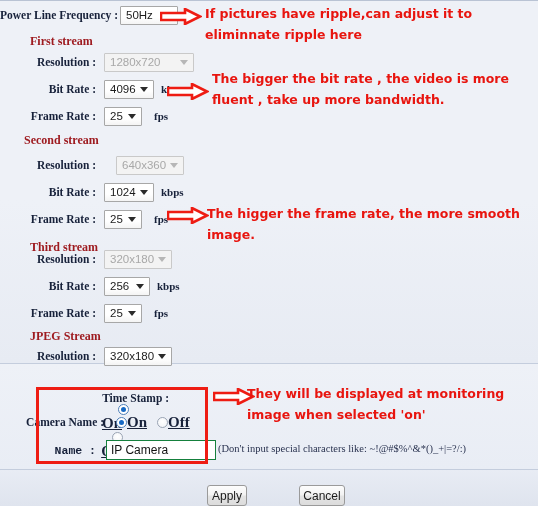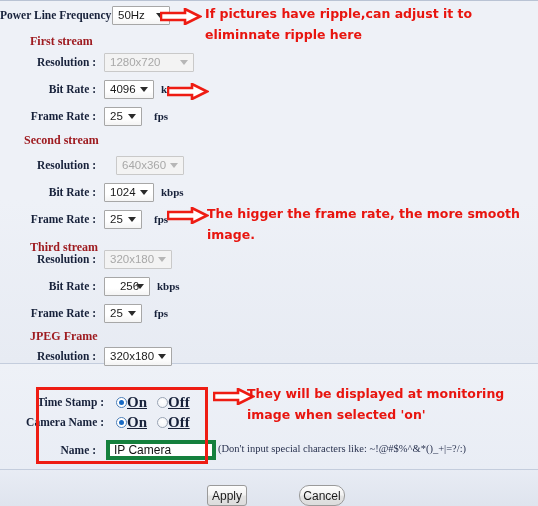--- a/index.html
+++ b/index.html
@@ -91,21 +91,21 @@
   }
   .rlabel{
     font-family:"Liberation Serif", serif;
     font-size:15px;font-weight:bold;color:#17213a;
     margin-left:0;margin-right:10px;text-decoration:underline;
   }
 
   
   .txt{
     box-sizing:border-box;height:20px;
-    border:4px solid #15803d;background:#ffffff;
+    border:1px solid #15803d;background:#ffffff;
     font-family:"Liberation Sans", sans-serif;
     font-size:12px;color:#111;
     padding:0 4px;outline:none;
   }
 
   .hint{
     position:absolute;
     font-family:"Liberation Serif", serif;
     font-size:10.5px;color:#2a3350;white-space:nowrap;
   }
@@ -140,21 +140,21 @@
 <body>
 
 <div class="page">
 
   <div class="panel-top"></div>
   <div class="panel-mid"></div>
   <div class="panel-bot"></div>
 
   <div class="row" style="left:0px;top:5px;width:200px;">
     <span class="lbl" style="width:96px;">Power Line Frequency :</span>
-    <div class="sel" style="left:0;margin-left:16px;width:58px;">
+    <div class="sel" style="left:0;margin-left:24px;width:58px;">
       <span>50Hz</span>
       <span class="caret"></span>
     </div>
   </div>
 
   <div class="section-title" style="left:30px;top:34px;">First stream</div>
 
   <div class="row" style="left:0px;top:52px;width:230px;">
     <span class="lbl" style="width:96px;">Resolution :</span>
     <div class="sel disabled" style="margin-left:8px;width:90px;">
@@ -214,88 +214,90 @@
   <div class="row" style="left:0px;top:249px;width:230px;">
     <span class="lbl" style="width:96px;">Resolution :</span>
     <div class="sel disabled" style="margin-left:8px;width:68px;">
       <span>320x180</span>
       <span class="caret"></span>
     </div>
   </div>
 
   <div class="row" style="left:0px;top:276px;width:230px;">
     <span class="lbl" style="width:96px;">Bit Rate :</span>
-    <div class="sel" style="margin-left:8px;width:46px;justify-content:center;">
+    <div class="sel" style="margin-left:8px;width:46px;">
       <span>256</span>
       <span class="caret"></span>
     </div>
     <span class="unit">kbps</span>
   </div>
 
   <div class="row" style="left:0px;top:303px;width:230px;">
     <span class="lbl" style="width:96px;">Frame Rate :</span>
     <div class="sel" style="margin-left:8px;width:38px;">
       <span>25</span>
       <span class="caret"></span>
     </div>
     <span class="unit" style="margin-left:12px;">fps</span>
   </div>
 
-  <div class="section-title" style="left:30px;top:329px;">JPEG Frame</div>
+  <div class="section-title" style="left:30px;top:329px;">JPEG Stream</div>
 
   <div class="row" style="left:0px;top:346px;width:230px;">
     <span class="lbl" style="width:96px;">Resolution :</span>
     <div class="sel" style="margin-left:8px;width:68px;">
       <span>320x180</span>
       <span class="caret"></span>
     </div>
   </div>
 
 
-  <div class="row" style="left:0px;top:392px;width:210px;">
+  <div class="row" style="left:12px;top:392px;width:210px;flex-direction:column;">
     <span class="lbl" style="width:104px;">Time Stamp :</span>
     <span class="radio on" style="margin-left:12px;"></span>
     <span class="rlabel">On</span>
     <span class="radio"></span>
     <span class="rlabel">Off</span>
   </div>
 
   <div class="row" style="left:0px;top:412px;width:210px;">
     <span class="lbl" style="width:104px;">Camera Name :</span>
     <span class="radio on" style="margin-left:12px;"></span>
     <span class="rlabel">On</span>
     <span class="radio"></span>
     <span class="rlabel">Off</span>
   </div>
 
   <div class="row" style="left:0px;top:440px;width:320px;">
-    <span class="lbl" style="width:96px;">Name :</span>
+    <span class="lbl" style="width:96px;font-family:Liberation Mono, monospace;">Name :</span>
     <input class="txt" type="text" style="margin-left: 10px; width: 110px;" value="IP Camera">
   </div>
 
   <div class="hint" style="left:218px;top:443px;">(Don't input special characters like: ~!@#$%^&amp;*()_+|=?/:)</div>
 
   <div class="redbox" style="left:36px;top:387px;width:172px;height:77px;"></div>
 
   <div class="btn" style="left:207px;top:485px;width:40px;">
     <span>Apply</span>
   </div>
-  <div class="btn" style="left:299px;top:485px;width:46px;border-radius:10px;">
+  <div class="btn" style="left:299px;top:485px;width:46px;">
     <span>Cancel</span>
   </div>
 
   <svg class="arrow" style="left:160px;top:8px;" width="42" height="17" viewBox="0 0 42 17">
     <path d="M1 5 H25 V1 L40 8.5 L25 16 V12 H1 Z" fill="#ffffff" stroke="#ee1c13" stroke-width="2.6"></path>
   </svg>
   <div class="ann" style="left:205px;top:3px;width:335px;">If pictures have ripple,can adjust it to
 eliminnate ripple here</div>
 
   <svg class="arrow" style="left:167px;top:83px;" width="42" height="17" viewBox="0 0 42 17">
     <path d="M1 5 H25 V1 L40 8.5 L25 16 V12 H1 Z" fill="#ffffff" stroke="#ee1c13" stroke-width="2.6"></path>
   </svg>
+  <div class="ann" style="left:212px;top:68px;width:325px;">The bigger the bit rate , the video is more
+fluent , take up more bandwidth.</div>
 
   <svg class="arrow" style="left:167px;top:207px;" width="42" height="17" viewBox="0 0 42 17">
     <path d="M1 5 H25 V1 L40 8.5 L25 16 V12 H1 Z" fill="#ffffff" stroke="#ee1c13" stroke-width="2.6"></path>
   </svg>
   <div class="ann" style="left:207px;top:203px;width:330px;">The higger the frame rate, the more smooth
 image.</div>
 
   <svg class="arrow" style="left:213px;top:388px;" width="42" height="17" viewBox="0 0 42 17">
     <path d="M1 5 H25 V1 L40 8.5 L25 16 V12 H1 Z" fill="#ffffff" stroke="#ee1c13" stroke-width="2.6"></path>
   </svg>

